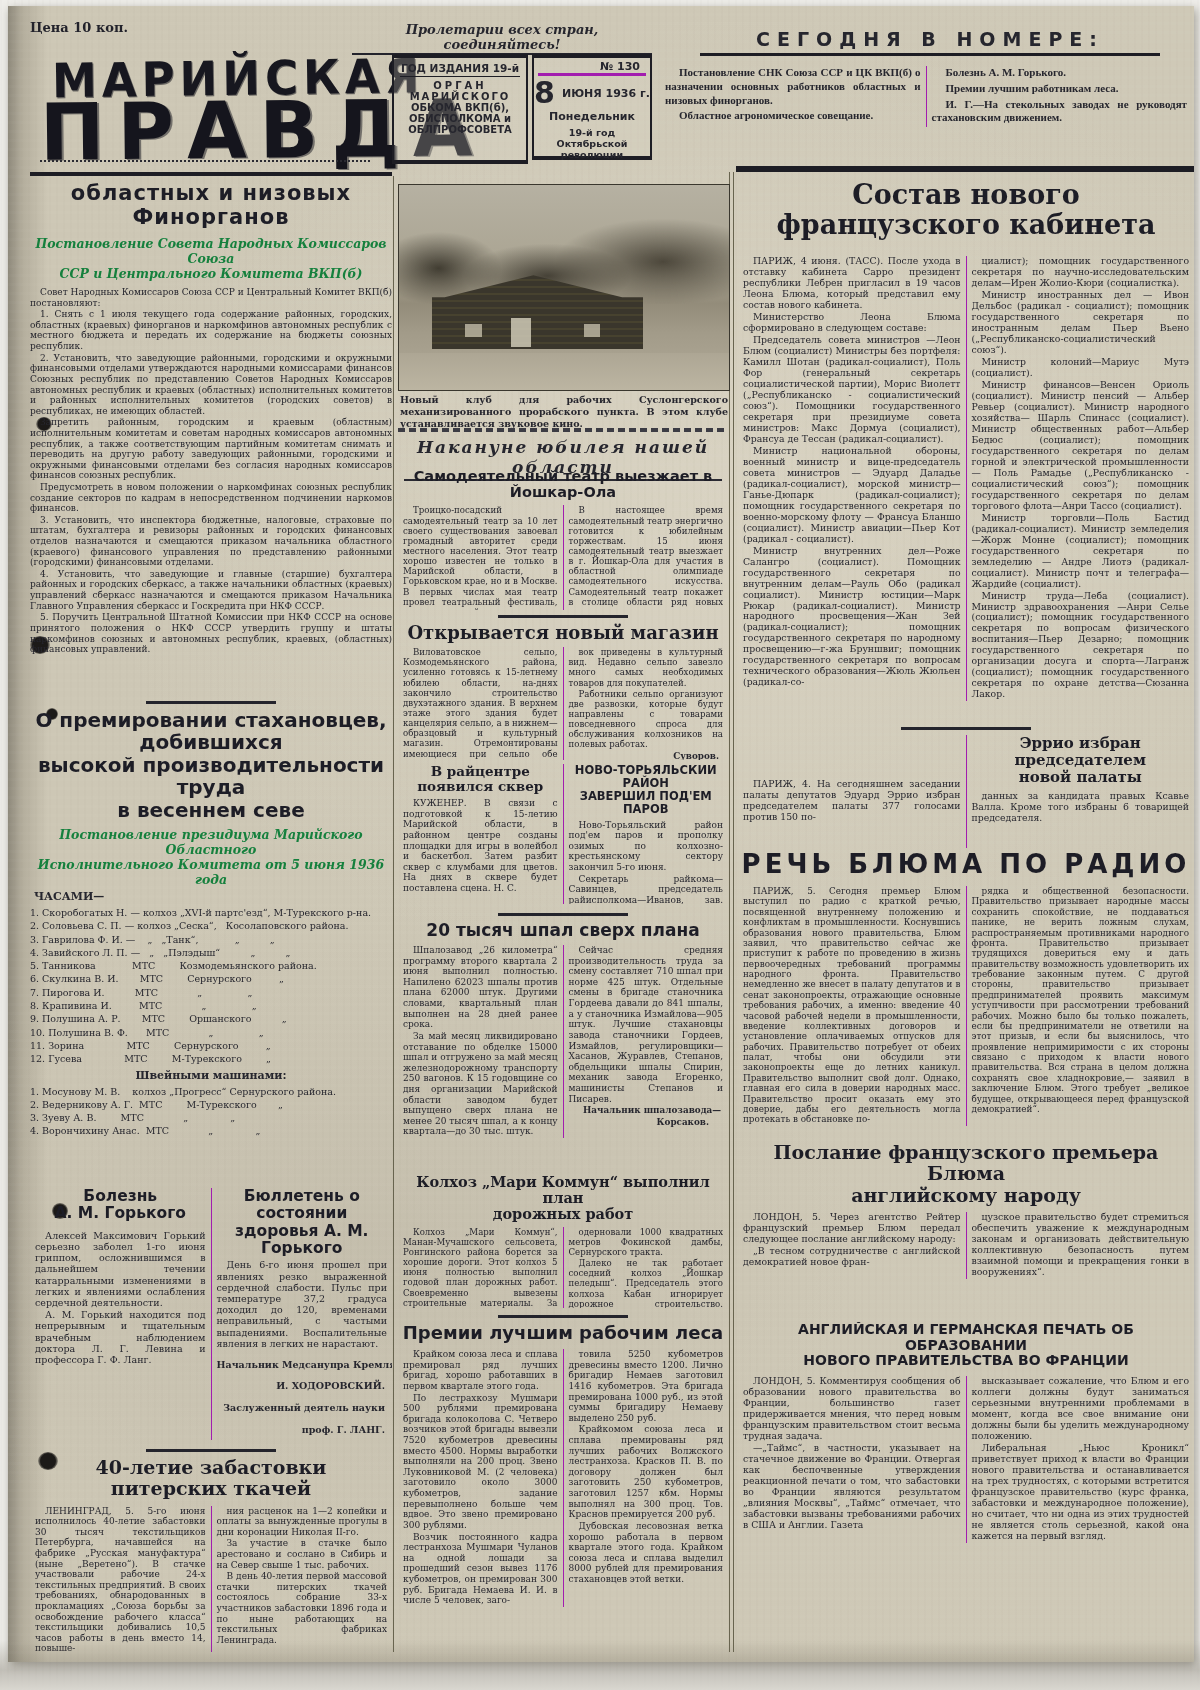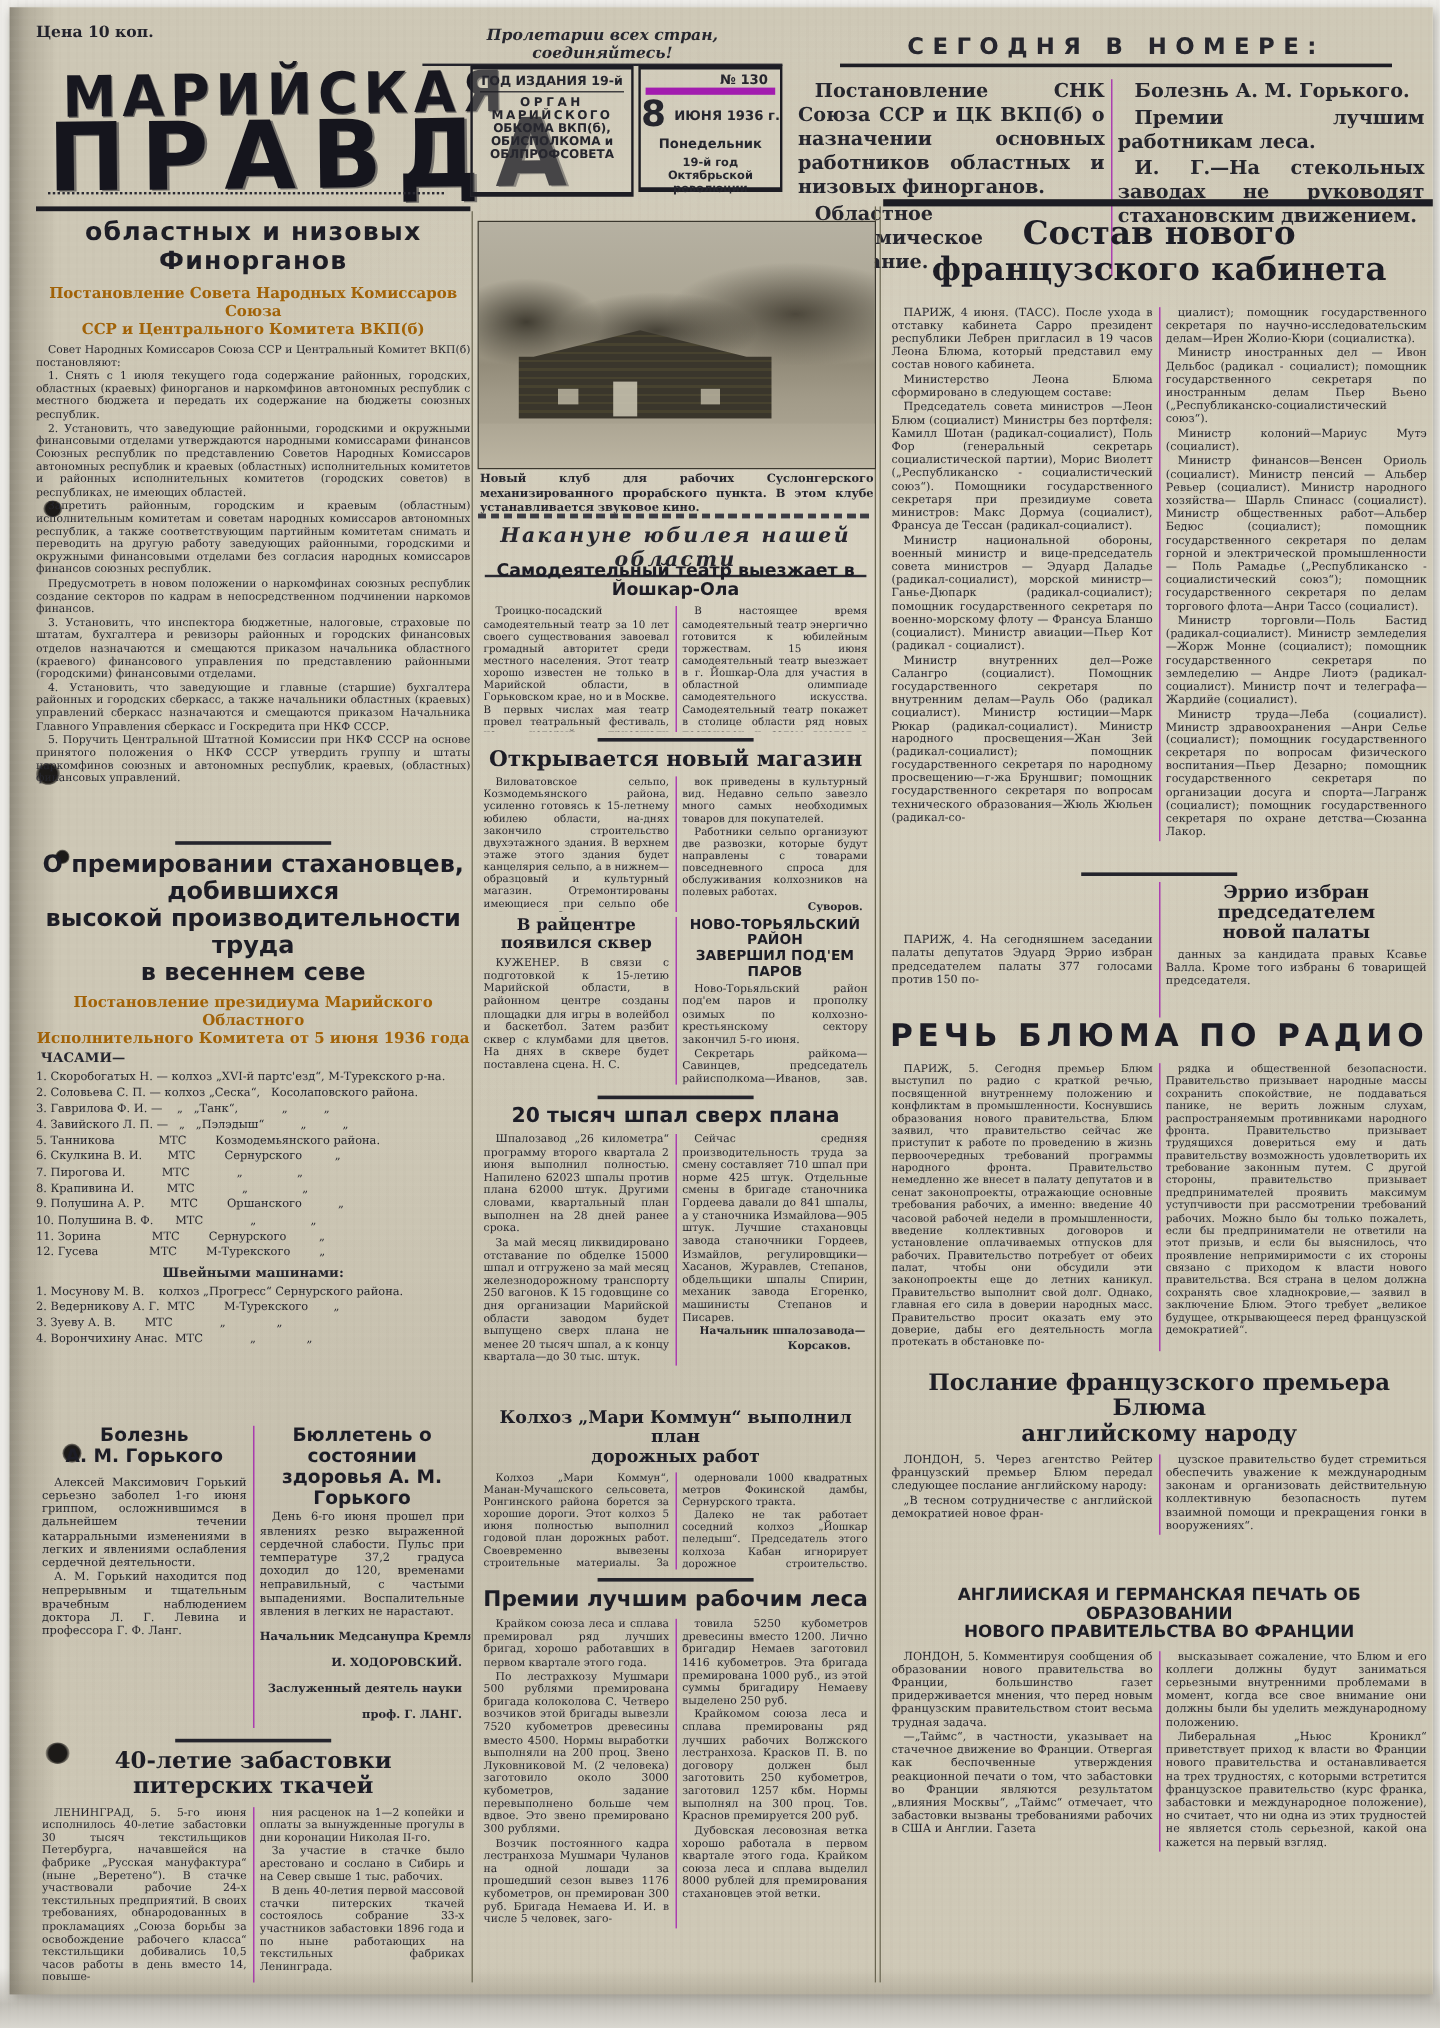--- a/index.html
+++ b/index.html
@@ -25,34 +25,34 @@
   .small{font-size:9px;line-height:1.18;}
   .small p,.para{margin:0 0 1px;text-indent:10px;}
   .cols{display:flex;align-items:stretch;}
   .col{flex:1;min-width:0;padding:0 5px;}
   .col + .col{border-left:1px solid #a21caf;}
   .rule{height:3px;background:#24242c;width:130px;margin:5px auto;}
   .sig{font-weight:bold;text-align:right;font-size:9.5px;line-height:1.3;padding-right:14px;}
   .sigline{white-space:pre;}
   .pre-row{white-space:pre;font-size:9.5px;line-height:1.4;text-indent:0;margin:0;}
   .lbl{font-weight:bold;text-align:center;font-size:11px;margin:3px 0;}
-  .sub{font-weight:bold;text-align:center;color:#a16207;}
+  .sub{font-style:italic;font-weight:bold;text-align:center;color:#15803d;}
   .vline{position:absolute;width:1px;background:#68644f;}
   .squiggle{height:4px;background:repeating-linear-gradient(90deg,#3c3c44 0 7px,rgba(0,0,0,0) 7px 11px);}
   .topbar{position:absolute;background:#1d1d24;}
 
   
   .price{font-size:13px;font-weight:bold;}
   .slogan{font-size:13px;font-weight:bold;font-style:italic;border-bottom:2px solid #23232c;padding-bottom:1px;text-align:center;}
   .logo1{font-family:"DejaVu Sans","Liberation Sans",sans-serif;font-weight:bold;font-size:45px;letter-spacing:5px;color:#17171f;transform:rotate(-.8deg) scaleY(1.05);text-shadow:1px 1px 0 rgba(23,23,31,.55);}
   .logo2{font-family:"DejaVu Sans","Liberation Sans",sans-serif;font-weight:bold;font-size:77px;letter-spacing:13px;color:#15151d;transform:rotate(-.6deg) scaleY(1.02);text-shadow:2px 1px 0 rgba(23,23,31,.5);line-height:1;}
   .mbox{border:2px solid #1d1d24;border-top-width:4px;border-bottom-width:4px;background:rgba(220,214,198,.25);
         font-family:"DejaVu Sans","Liberation Sans",sans-serif;font-weight:bold;text-align:center;}
   .todaytitle{font-family:"DejaVu Sans","Liberation Sans",sans-serif;font-weight:bold;font-size:19px;letter-spacing:7px;text-align:center;border-bottom:3px solid #1d1d24;padding-bottom:3px;}
-  .todaytxt{font-size:16px;font-weight:bold;line-height:1.25;}
+  .todaytxt{font-size:11px;font-weight:bold;line-height:1.25;font-family:Liberation Serif, serif;}
   .todaytxt p{margin:0 0 2px;text-indent:14px;}
 
   
   .photo{border:1px solid #3a372e;overflow:hidden;background:linear-gradient(180deg,#b6b1a2 0%,#aaa492 40%,#938c7a 58%,#a29b89 72%,#b2ab99 100%);}
   .ph-trees{position:absolute;left:0;top:12%;width:100%;height:46%;
     background:
       radial-gradient(ellipse 90px 52px at 12% 62%,rgba(54,50,40,.9),rgba(0,0,0,0) 70%),
       radial-gradient(ellipse 150px 60px at 80% 55%,rgba(60,55,44,.85),rgba(0,0,0,0) 72%),
       radial-gradient(ellipse 120px 46px at 45% 70%,rgba(47,43,34,.8),rgba(0,0,0,0) 70%);}
   .ph-building{position:absolute;left:10%;bottom:20%;width:64%;height:36%;
@@ -97,21 +97,21 @@
   <div class="abs mbox" style="left:392px;top:54px;width:132px;height:98px;padding-top:4px;">
     <div style="font-size:10.5px;border-bottom:1px solid #1d1d24;padding-bottom:2px;margin:0 6px 3px;">ГОД ИЗДАНИЯ 19-й</div>
     <div style="font-size:10px;letter-spacing:3px;">ОРГАН</div>
     <div style="font-size:10px;letter-spacing:2px;">МАРИЙСКОГО</div>
     <div style="font-size:10px;">ОБКОМА ВКП(б),</div>
     <div style="font-size:10px;">ОБИСПОЛКОМА и</div>
     <div style="font-size:10px;">ОБЛПРОФСОВЕТА</div>
   </div>
 
   <div class="abs mbox" style="left:532px;top:54px;width:116px;height:98px;">
-    <div style="text-align:right;font-size:11px;padding:2px 6px 0 0;border-bottom:6px solid #a21caf;margin:0 4px;">№ 130</div>
+    <div style="text-align:right;font-size:11px;padding:2px 6px 0 0;border-bottom:3px solid #a21caf;margin:0 4px;">№ 130</div>
     <div style="display:flex;align-items:center;justify-content:center;gap:7px;margin-top:2px;">
       <span style="font-size:30px;line-height:1;">8</span>
       <span style="font-size:11px;">ИЮНЯ 1936 г.</span>
     </div>
     <div style="font-size:11px;margin-top:2px;">Понедельник</div>
     <div style="font-size:9.5px;margin-top:4px;padding:0 14px;">19-й год Октябрьской революции</div>
   </div>
 
   <div class="abs todaytitle" style="left:700px;top:28px;width:460px;">СЕГОДНЯ В НОМЕРЕ:</div>
   <div class="abs" style="left:660px;top:66px;width:532px;">

